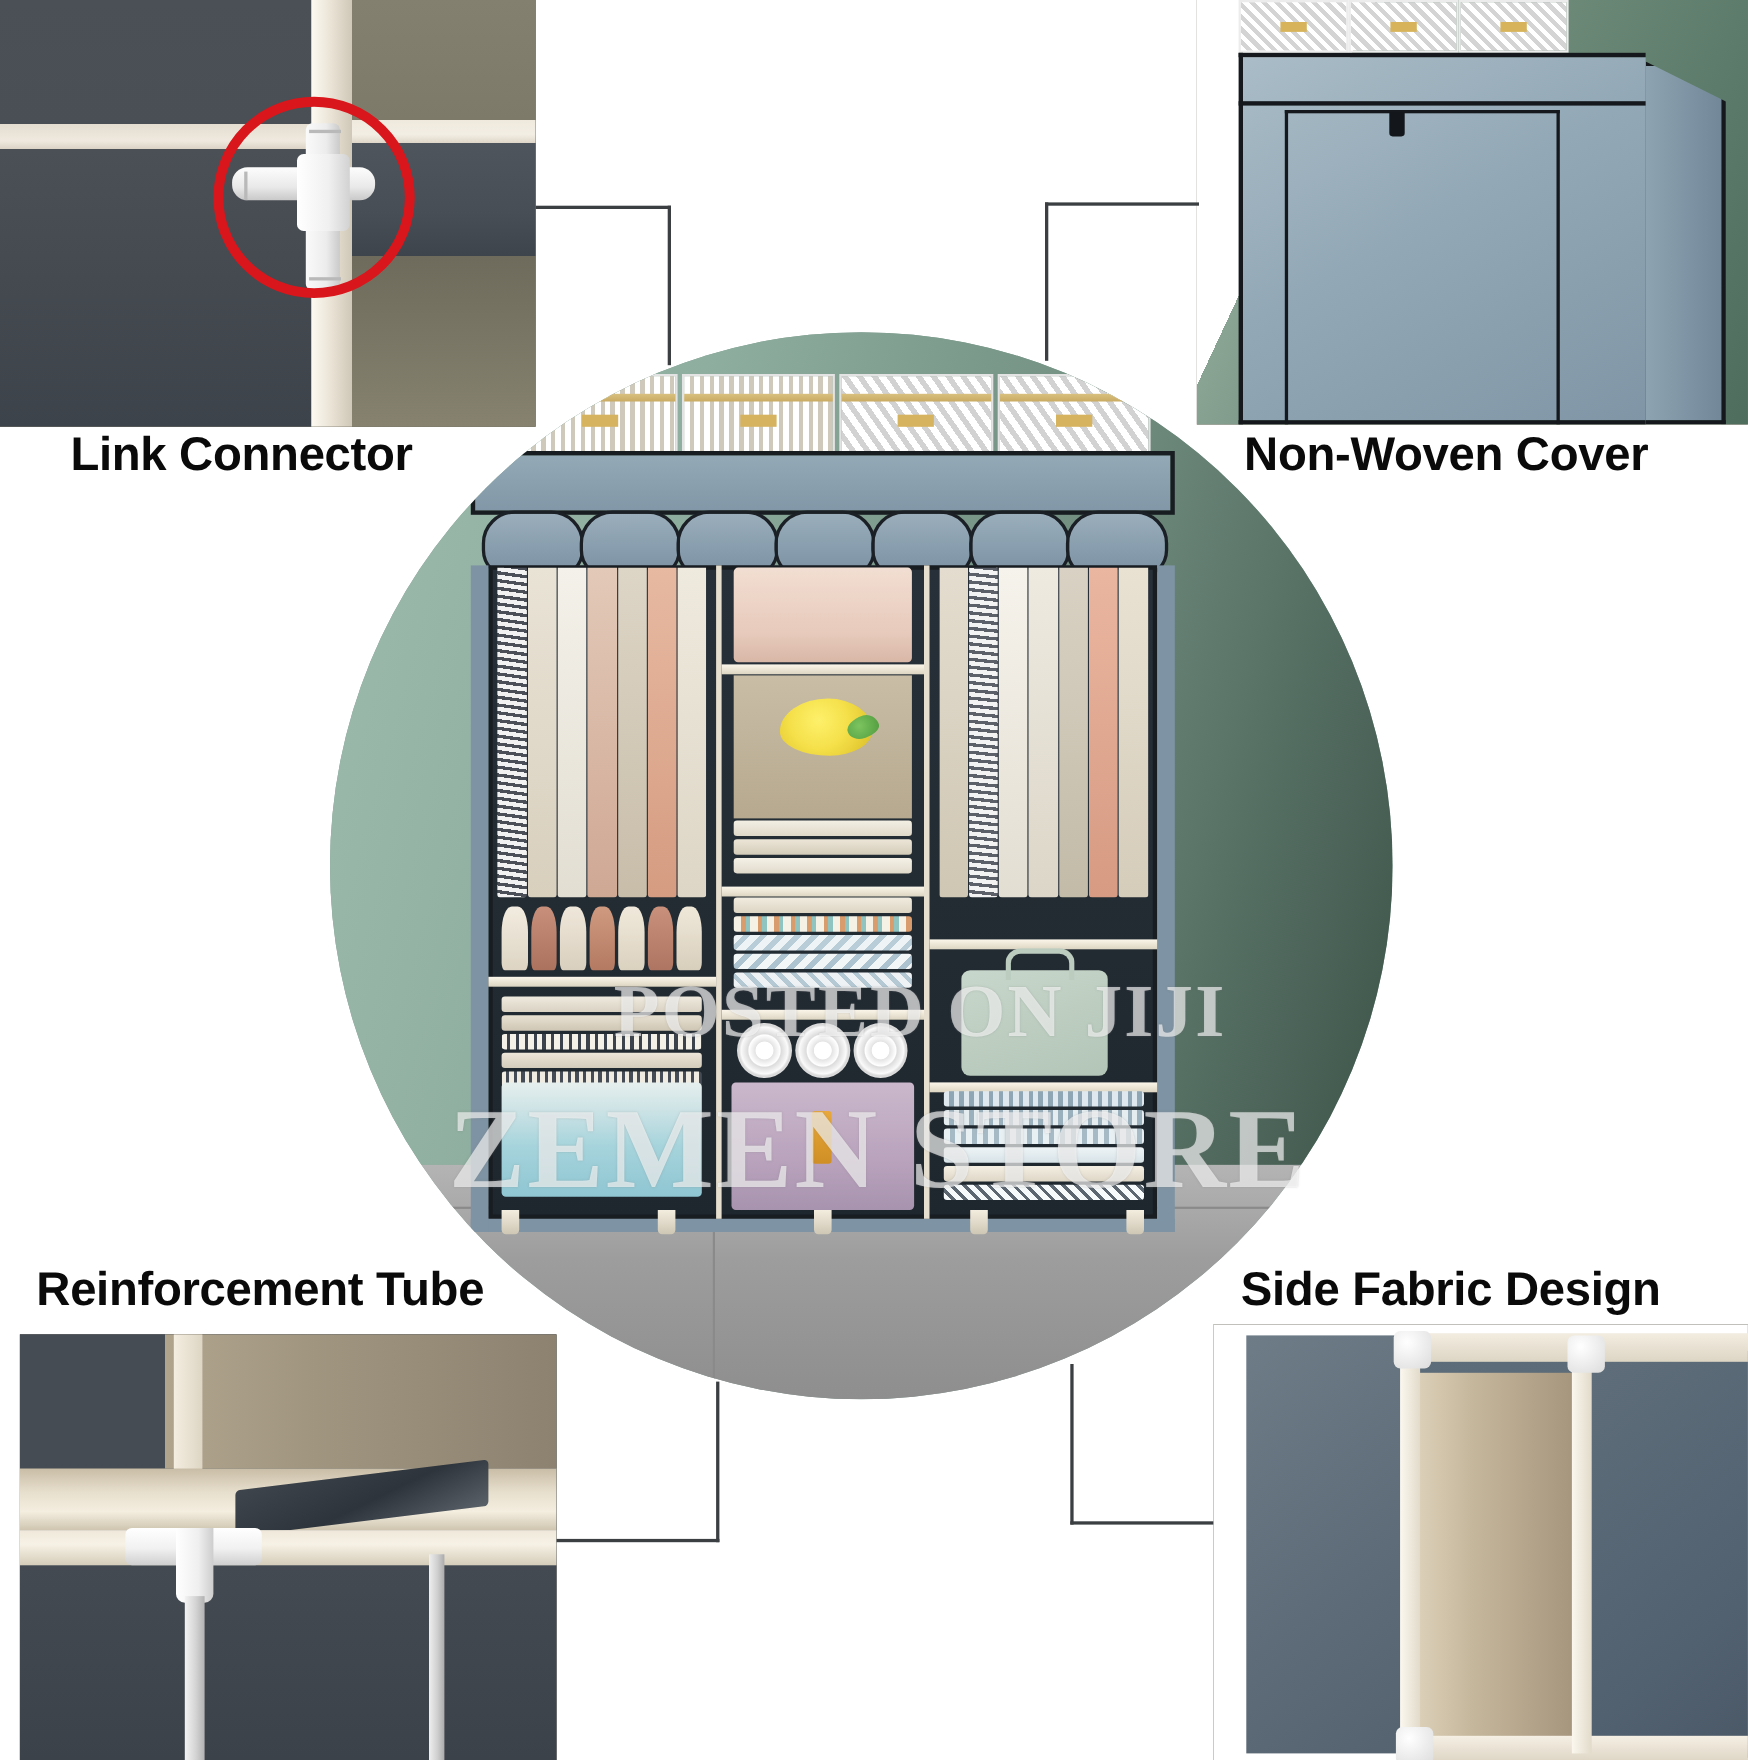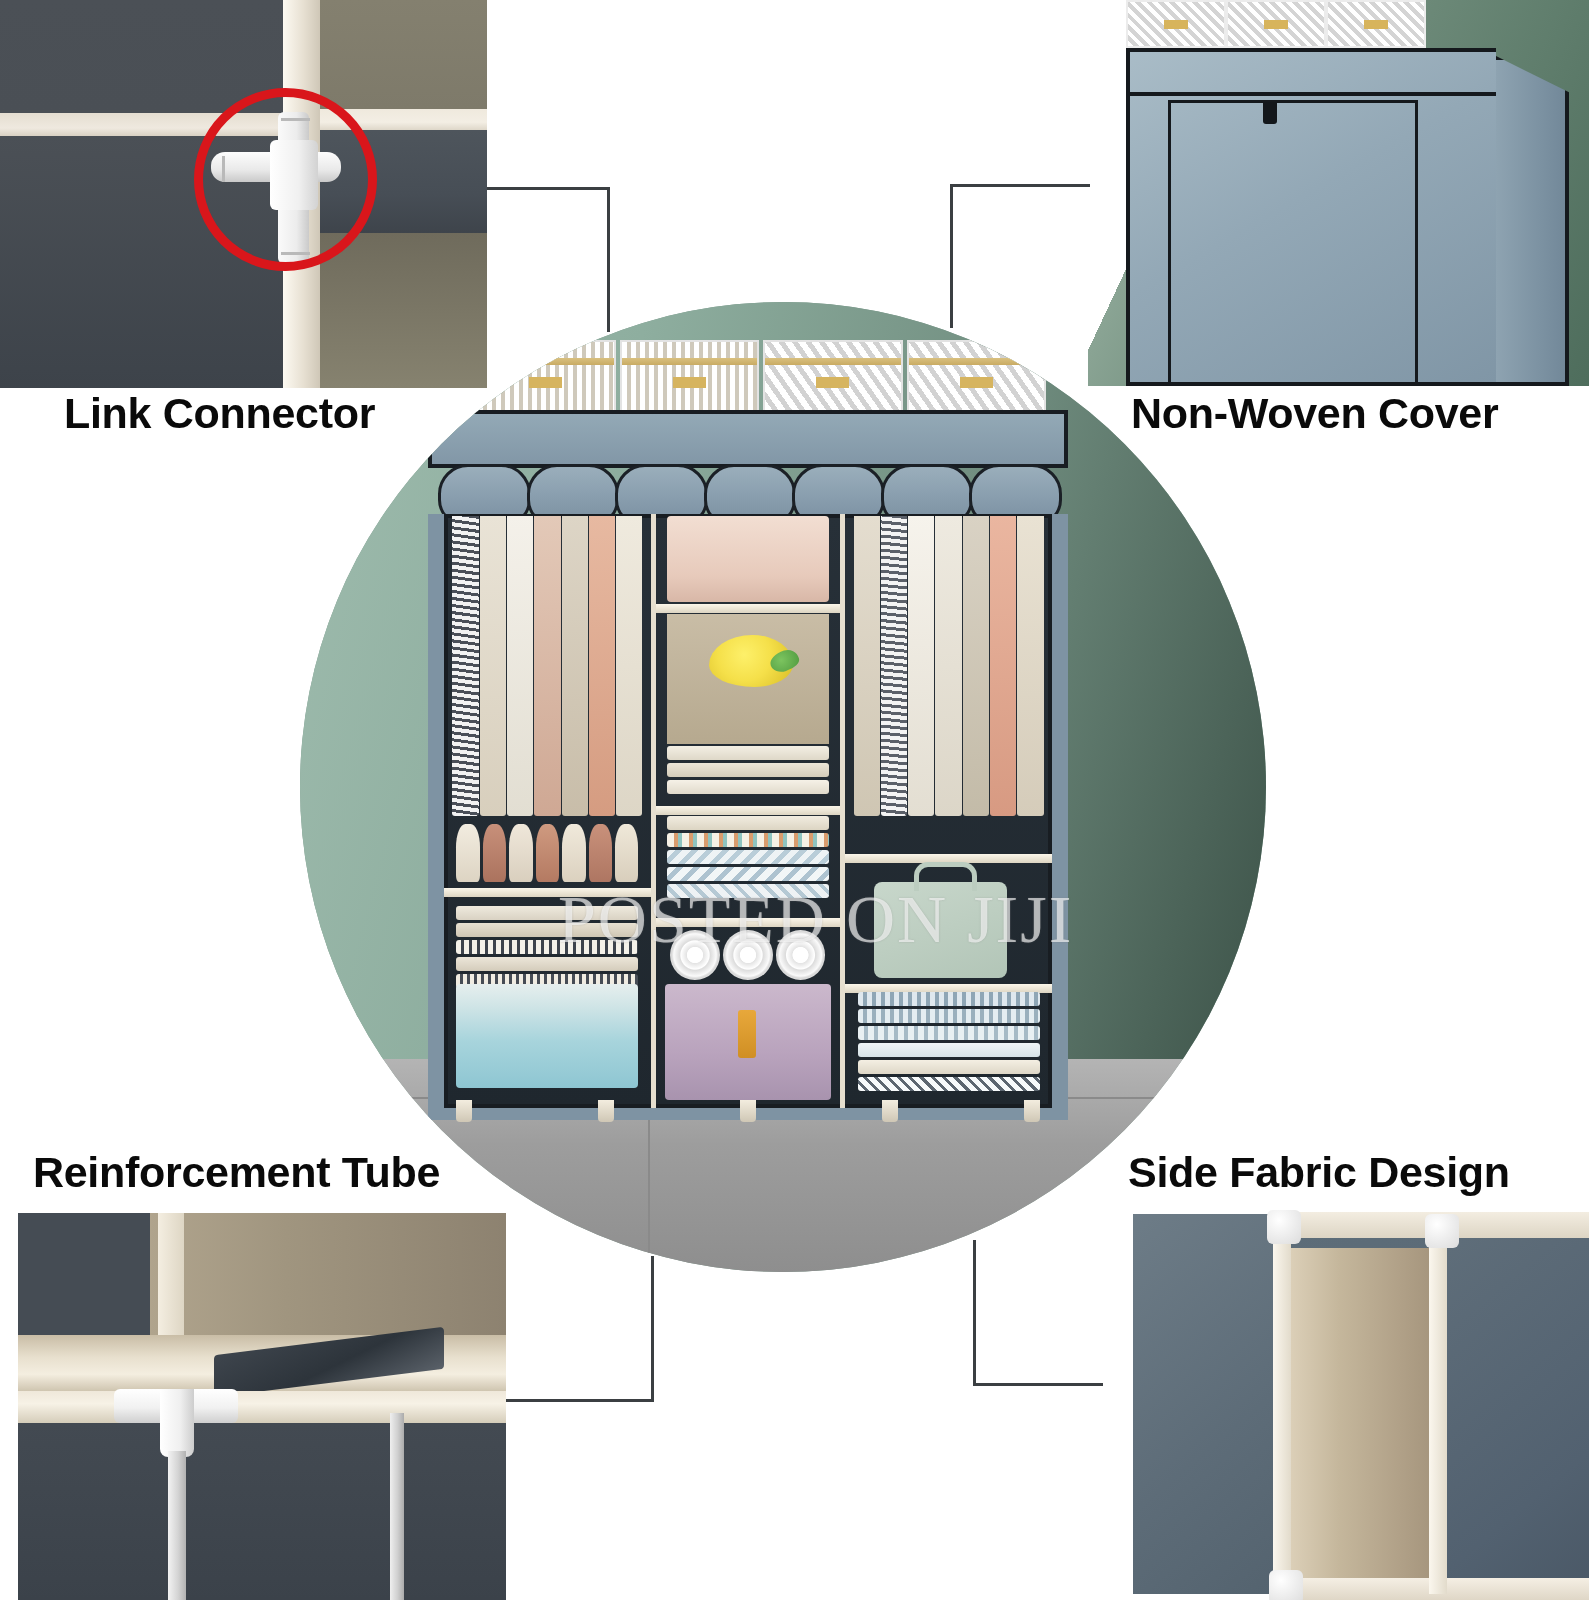--- a/index.html
+++ b/index.html
@@ -230,21 +230,21 @@
       border-radius: 60% 40% 55% 45% / 50% 60% 40% 50%; transform: rotate(-18deg); }
 
   .legs { position:absolute; left:2%; bottom:-14px; width:96%; height:22px; display:flex; justify-content:space-between; }
   .leg { width:16px; height:100%; background: linear-gradient(to bottom,#f3eddf,#cfc7b5);
       border-radius:0 0 4px 4px; }
 
   
   .watermark {
     position:absolute;
     font-family: "Liberation Serif", serif;
-    font-weight: 400;
+    font-weight: 700;
     color: rgba(255,255,255,0.62);
     text-shadow: 0 0 2px rgba(120,120,120,0.35);
     white-space: nowrap;
     pointer-events:none;
     letter-spacing: 2px;
   }
   #watermark-top { left: 558px; top: 880px; font-size: 68px; }
   #watermark-bottom { left: 408px; top: 985px; font-size: 104px; }
 </style>
 </head>
@@ -467,14 +467,15 @@
           <div class="leg"></div>
           <div class="leg"></div>
           <div class="leg"></div>
           <div class="leg"></div>
         </div>
       </div>
     </div>
   </div>
 
   <div class="watermark" id="watermark-top">POSTED ON JIJI</div>
+  <div class="watermark" id="watermark-bottom">ZEMEN STORE</div>
 
 </div>
 
 </body></html>

